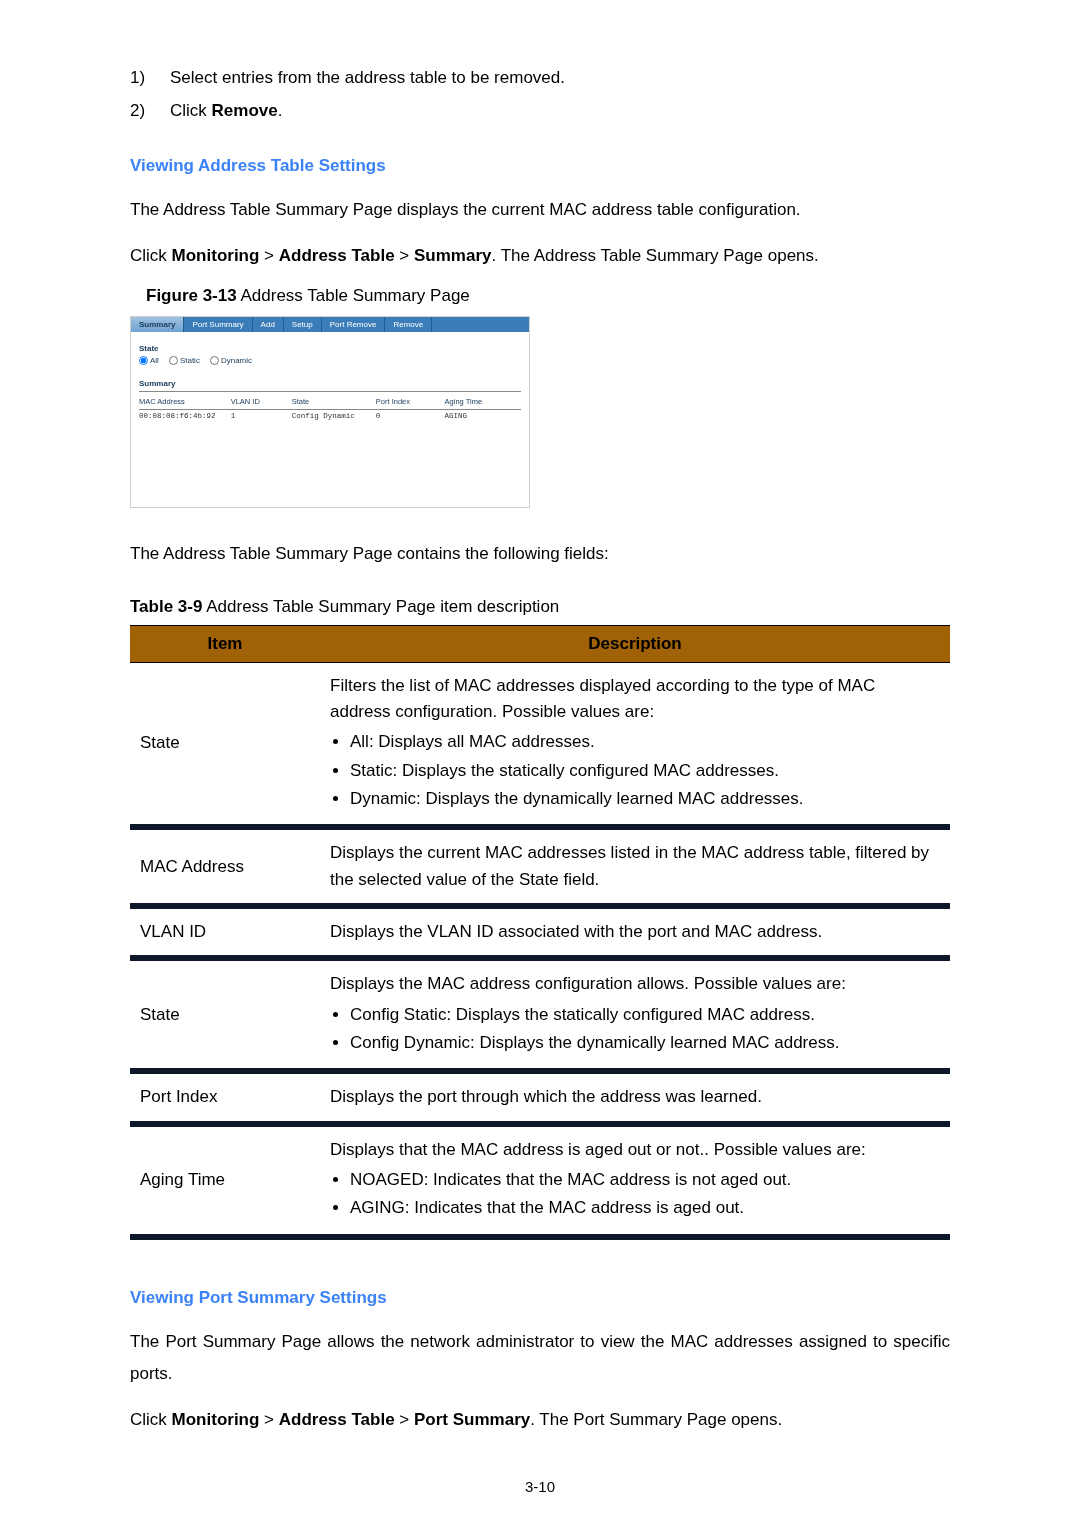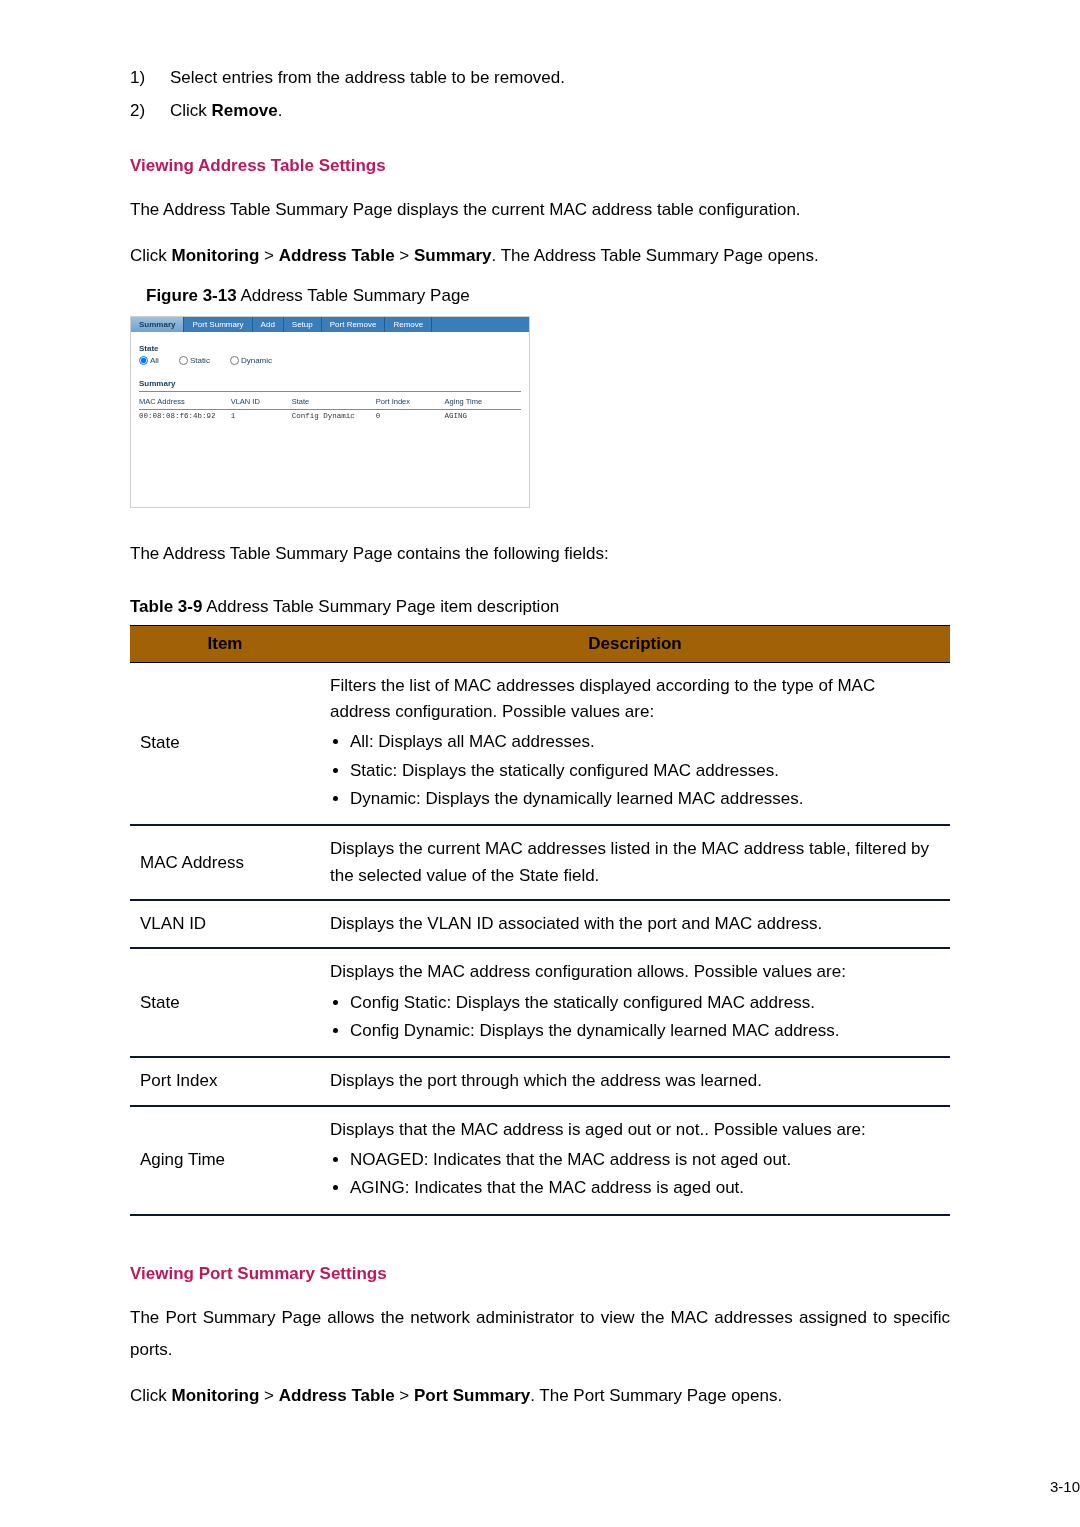--- a/index.html
+++ b/index.html
@@ -13,21 +13,21 @@
     width: 1080px;
     min-height: 1527px;
     padding: 60px 130px 40px 130px;
     position: relative;
   }
   .ol-item { display: flex; margin: 4px 0; line-height: 1.7; font-size: 17px; }
   .ol-num { width: 40px; }
   .ol-txt { flex: 1; }
   .bold { font-weight: bold; }
   .section-heading {
-    color: #be185d;
+    color: #3b82f6;
     font-weight: bold;
     font-size: 17px;
     margin: 30px 0 18px 0;
   }
   .para { font-size: 17px; line-height: 1.9; margin: 0 0 14px 0; }
   .justify { text-align: justify; }
   .figcap { font-size: 17px; margin: 4px 0 10px 16px; }
 
   
   .ui-frame {
@@ -48,21 +48,21 @@
     cursor: default;
   }
   .ui-tab.active {
     background: linear-gradient(#9fc1df,#6ea3d0);
     color: #173a5b;
     font-weight: bold;
   }
   .ui-tabs-fill { flex:1; background:#3a7db9; }
   .ui-body { background:#fff; padding:12px 8px 30px 8px; }
   .ui-state-lbl { font-weight:bold; font-size:8px; margin-bottom:3px; color:#173a5b;}
-  .ui-radio-row { display:flex; gap:20px; font-size:8px; margin-bottom:14px; color:#173a5b;}
+  .ui-radio-row { display:flex; gap:10px; font-size:8px; margin-bottom:14px; color:#173a5b;}
   .ui-radio { display:flex; align-items:center; gap:2px; }
   .ui-summary-lbl { font-weight:bold; font-size:8px;color:#173a5b; border-bottom:1px solid #888; padding-bottom:3px; margin-bottom:2px;}
   .ui-grid { width:100%; font-size:7.5px; border-collapse:collapse; }
   .ui-grid th { text-align:left; font-weight:normal; padding:3px 0; border-bottom:1px solid #888; color:#173a5b;}
   .ui-grid td { padding:2px 0; font-family: "Courier New", monospace; color:#333;}
 
   
   .tablecap { font-size: 17px; margin: 26px 0 8px 0; }
   table.desc {
     width: 100%;
@@ -71,34 +71,34 @@
   }
   table.desc th {
     border-top: 1px solid #000;
     border-bottom: 1px solid #000;
     padding: 8px 10px;
     text-align: center;
     background: #a16207;
     font-weight: bold;
   }
   table.desc td {
-    border-bottom: 2px solid #0f172a;
+    border-bottom: 6px solid #0f172a;
     padding: 10px 10px;
     vertical-align: middle;
     line-height: 1.55;
   }
   table.desc td.item-col { width: 190px; }
   ul.ibullets { margin: 4px 0 0 0; padding-left: 20px; }
   ul.ibullets li { margin: 2px 0; }
 
   .page-num {
     position: absolute;
     bottom: 32px;
     left: 0; right: 0;
-    text-align: right;
+    text-align: center;
     font-size: 15px;
   }
 </style>
 </head>
 <body>
 
 <div class="page">
 
   <div>
     <div class="ol-item">

